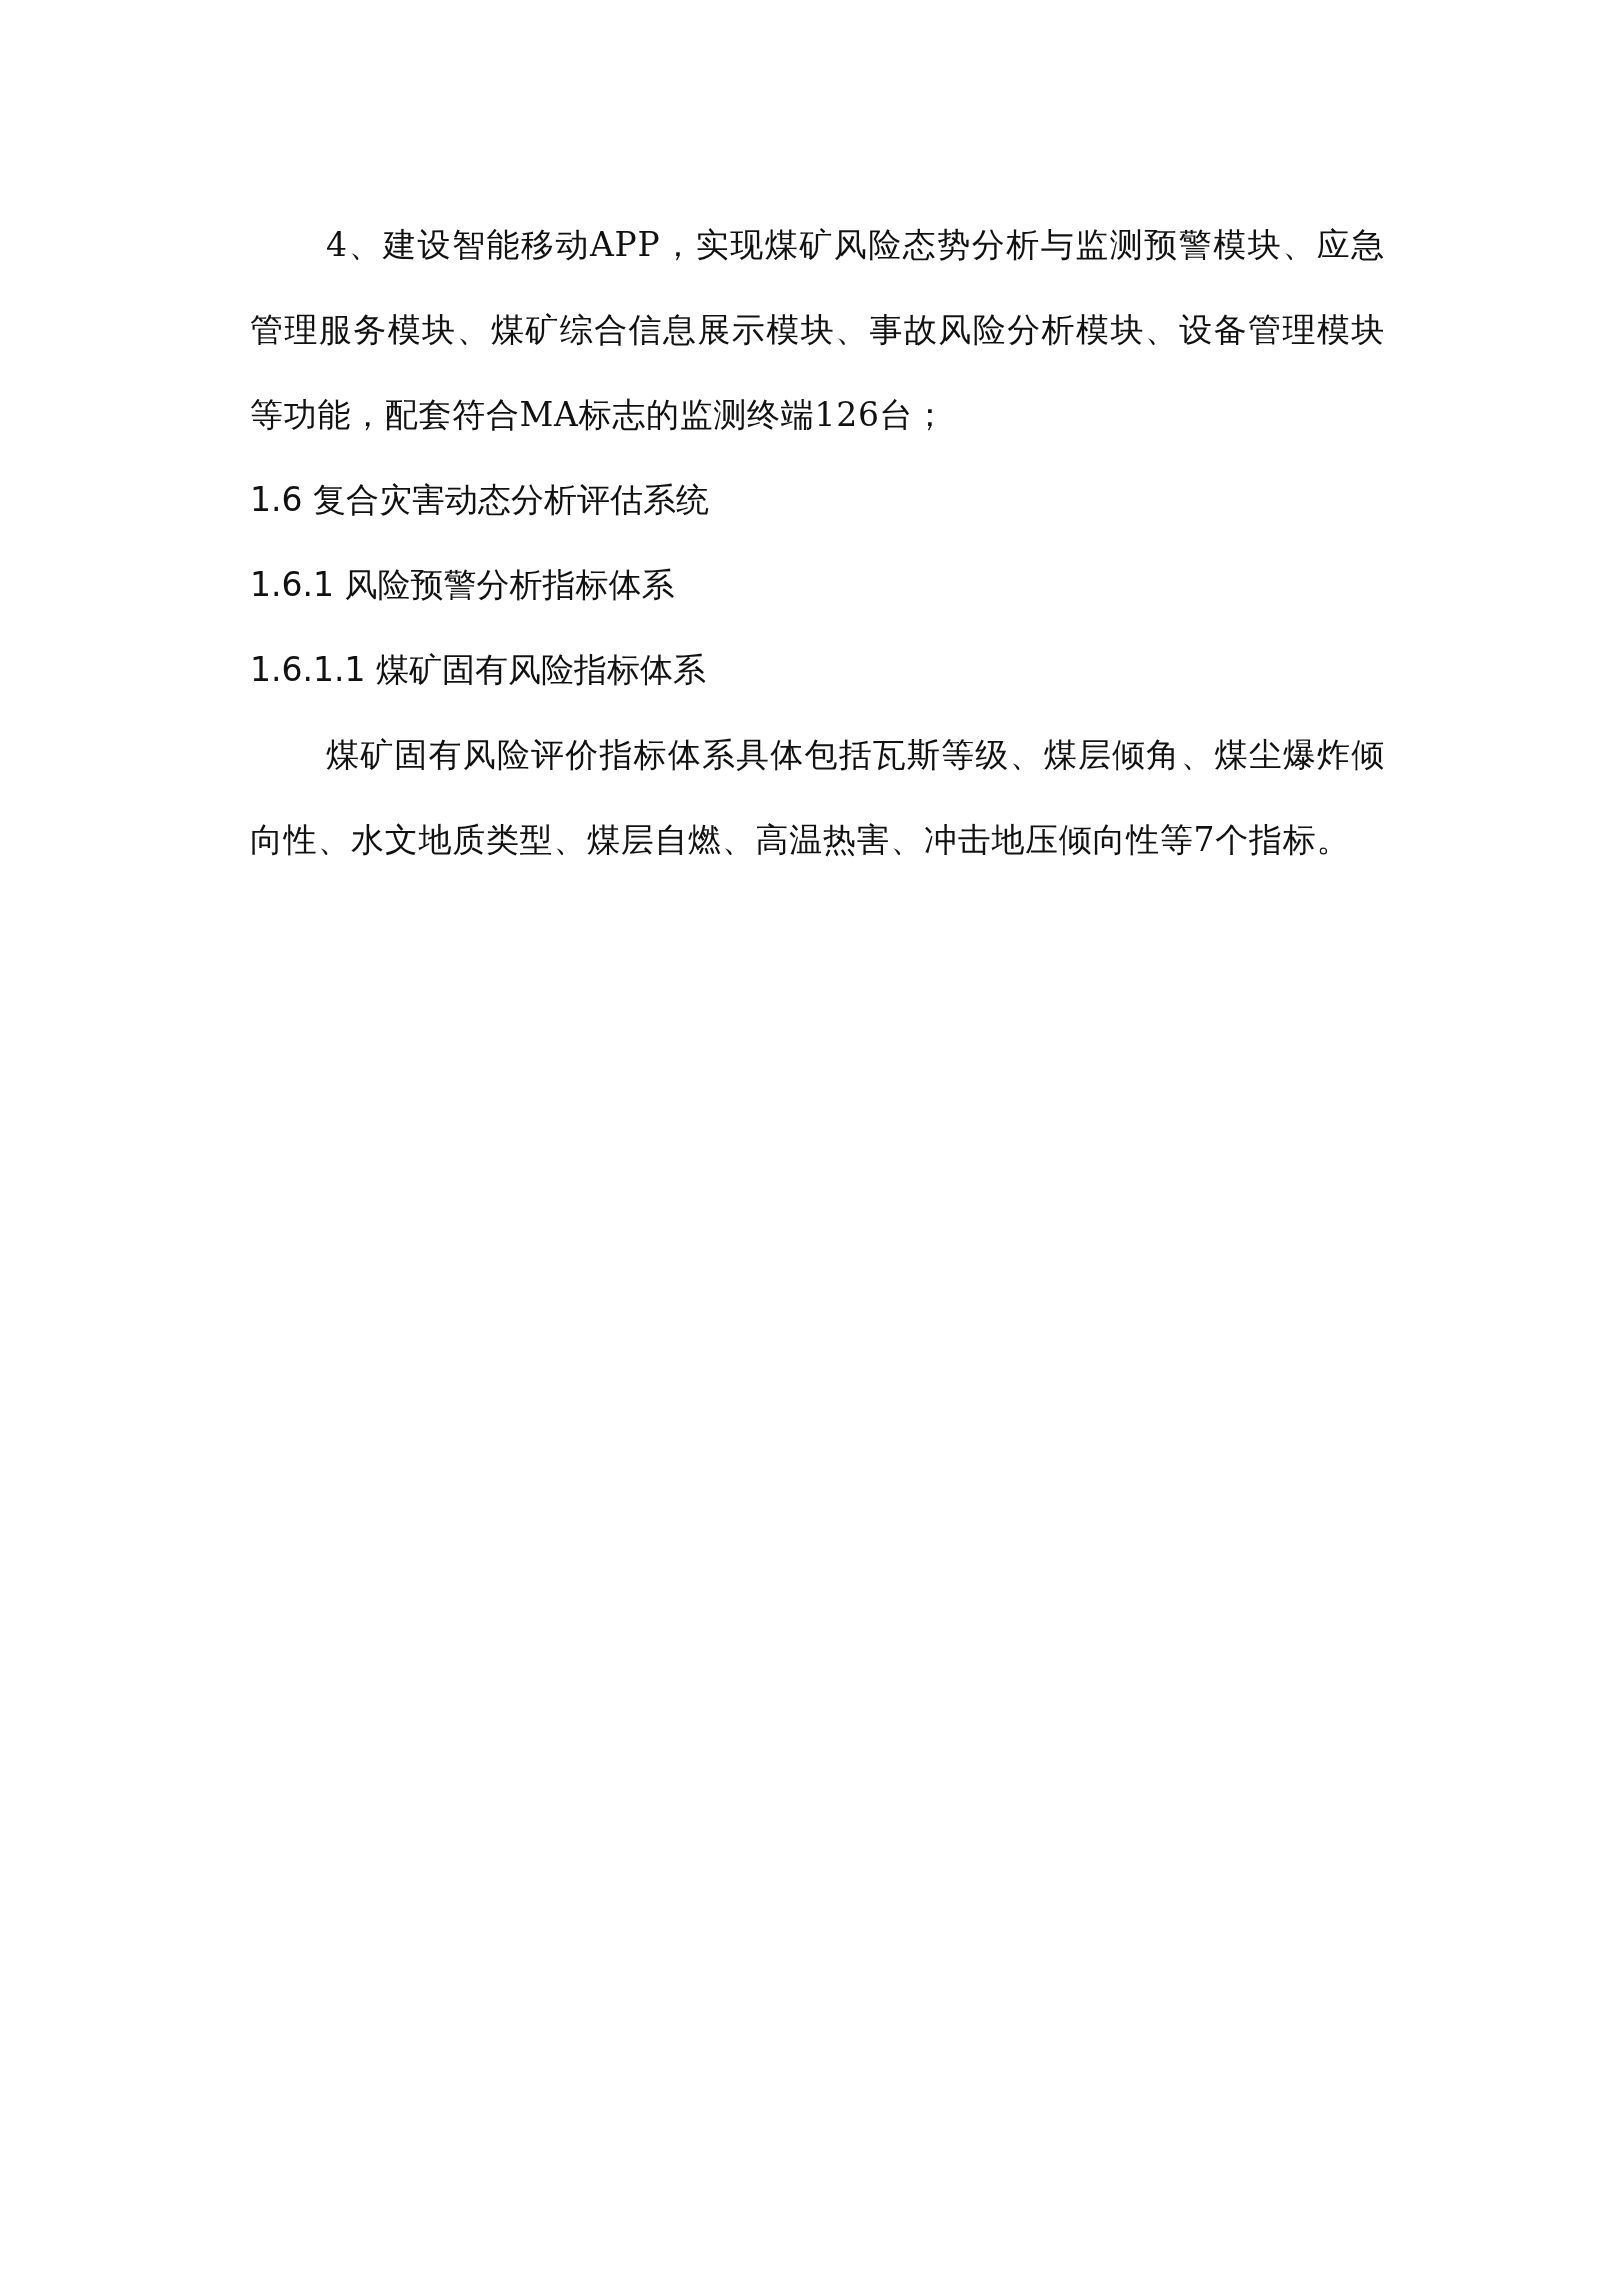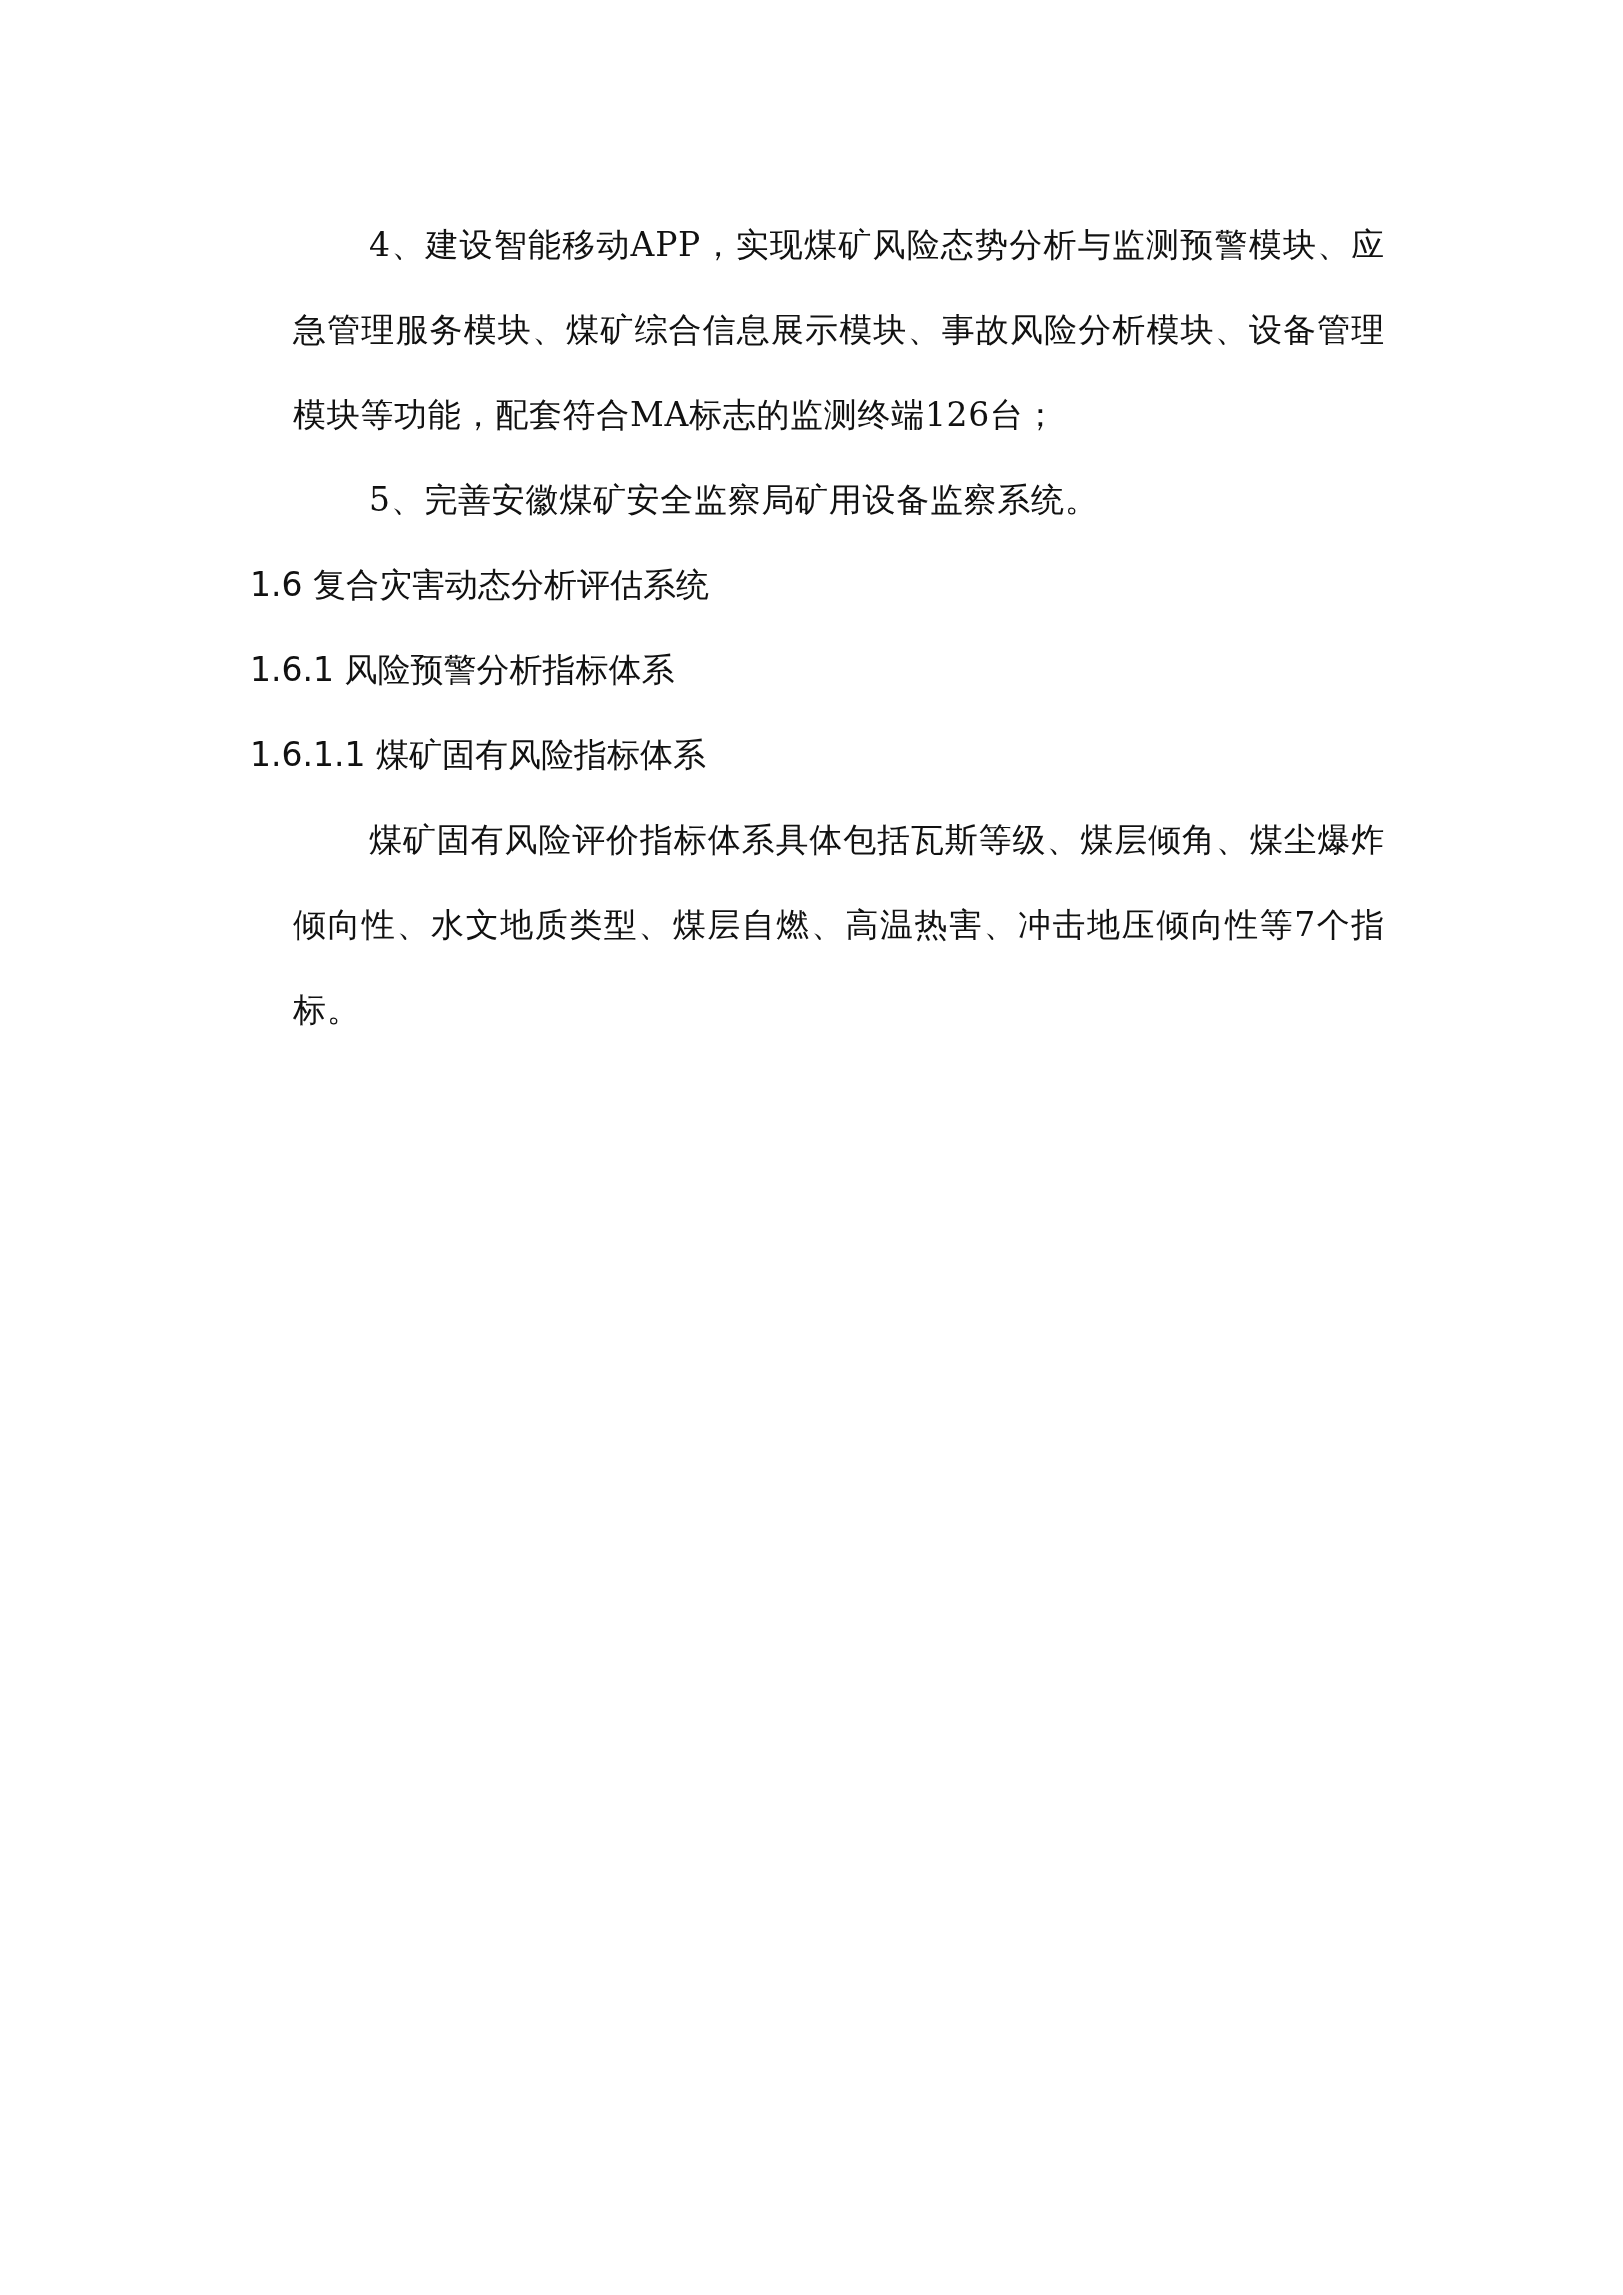--- a/index.html
+++ b/index.html
@@ -4,27 +4,26 @@
 <style>
   html, body { margin: 0; padding: 0; background: #ffffff; }
   body { width: 1623px; height: 2295px; position: relative; overflow: hidden; }
   .page {
     position: absolute; left: 250px; top: 202px; width: 1135px;
     font-family: "DejaVu Serif", "Liberation Serif", serif;
     color: #111111; font-size: 33px; line-height: 85px;
   }
   .para { margin: 0; text-align: justify; text-justify: inter-character; letter-spacing: 0.7px; }
   .indent { text-indent: 2em; }
-  .indent { text-indent: 76px; margin-left: 43px; }
+  .indent { text-indent: 76px; }
   .heading { margin: 0; font-weight: normal; font-family: "DejaVu Sans", "Liberation Sans", sans-serif; font-size: 33px; }
 </style>
 </head>
 <body>
 
 <div class="page">
   <p class="para indent">4、建设智能移动APP，实现煤矿风险态势分析与监测预警模块、应急管理服务模块、煤矿综合信息展示模块、事故风险分析模块、设备管理模块等功能，配套符合MA标志的监测终端126台；</p>
-  <p class="para indent">5、完善安徽煤矿安全监察局矿用设备监察系统。</p>
   <h2 class="heading">1.6 复合灾害动态分析评估系统</h2>
   <h3 class="heading">1.6.1 风险预警分析指标体系</h3>
   <h4 class="heading">1.6.1.1 煤矿固有风险指标体系</h4>
   <p class="para indent">煤矿固有风险评价指标体系具体包括瓦斯等级、煤层倾角、煤尘爆炸倾向性、水文地质类型、煤层自燃、高温热害、冲击地压倾向性等7个指标。</p>
 </div>
 
 
 </body></html>

